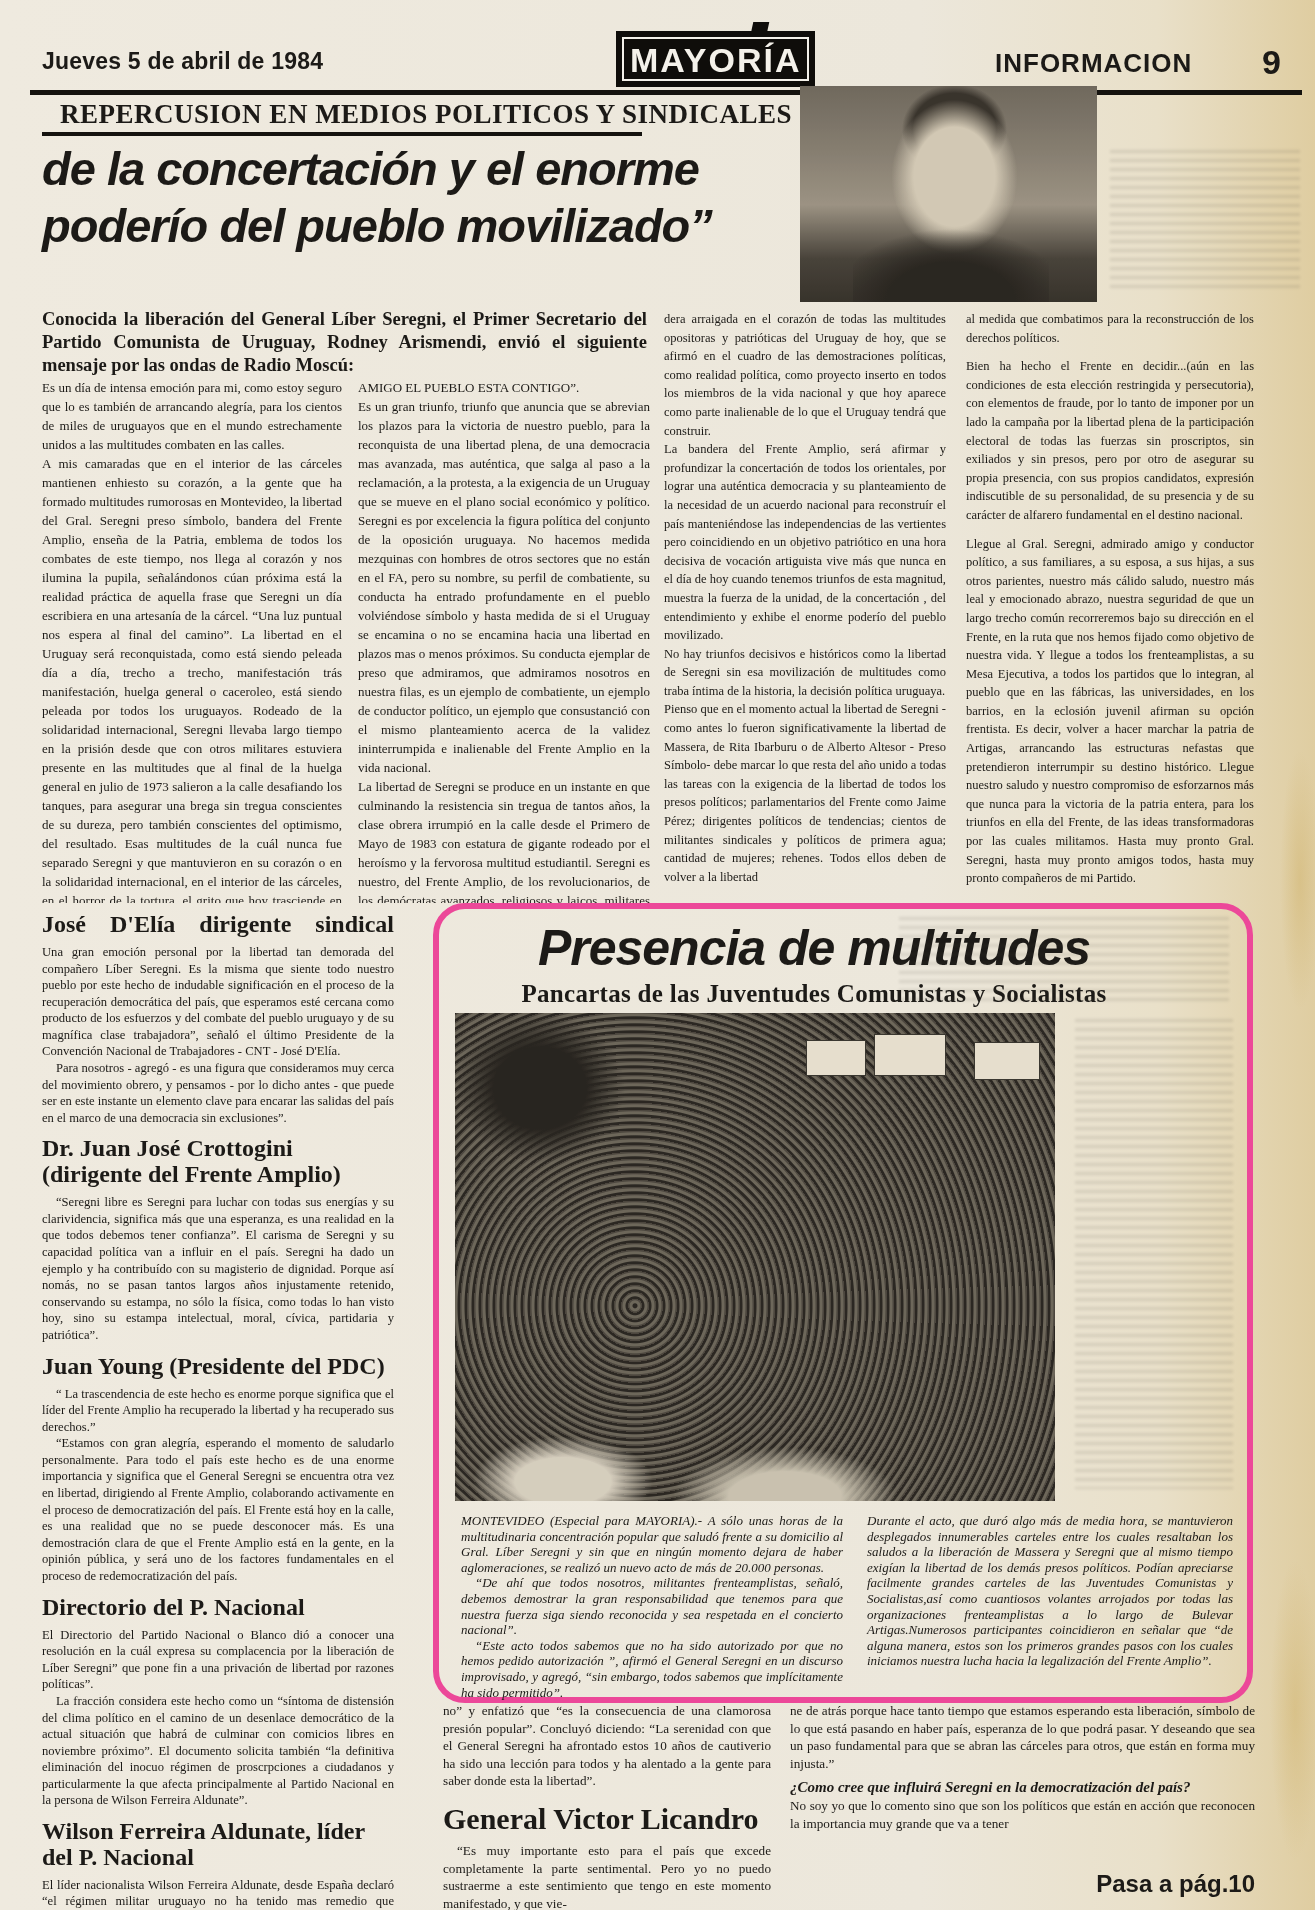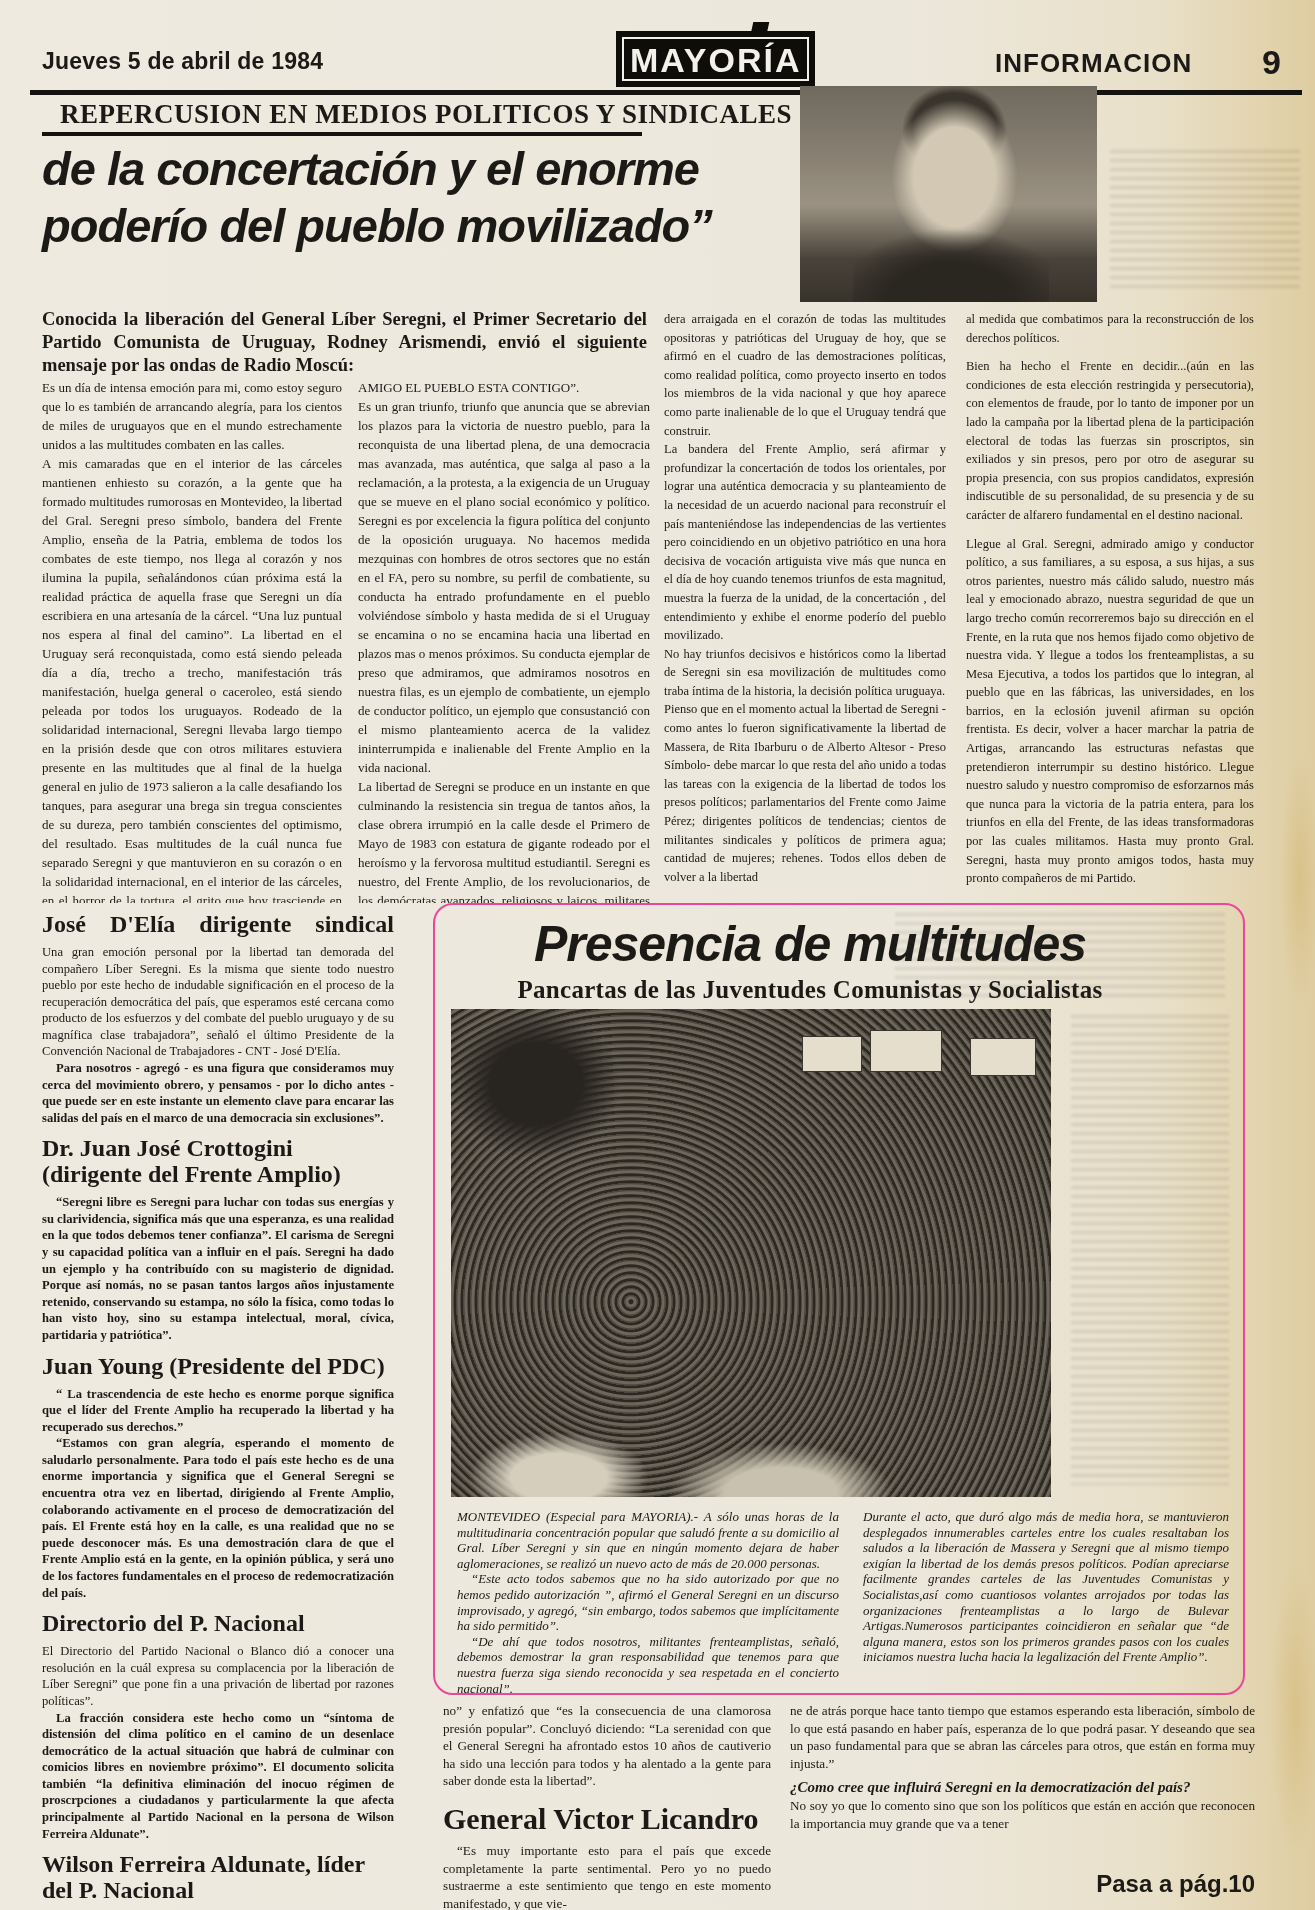--- a/index.html
+++ b/index.html
@@ -25,39 +25,39 @@
   .bodycol{font:13px/19px "Liberation Serif",serif;text-align:justify;overflow:hidden;
            hyphens:auto;-webkit-hyphens:auto;}
   .bodycol p{margin:0;}
   .bodycol p + p{text-indent:0px;}
   .colsm{font-size:12.5px;line-height:18.6px;}
   
   .sechead{font:bold 24px/1.08 "Liberation Serif",serif;margin:10px 0 6px;}
   .sechead.spread{text-align:justify;text-align-last:justify;}
   .secbody{font:12.6px/16.6px "Liberation Serif",serif;text-align:justify;hyphens:auto;}
   .secbody p{margin:0;}
-  .secbody p.ind{text-indent:14px;font-weight:bold;}
+  .secbody p.ind{text-indent:14px;}
   
   .photo1{background:
       radial-gradient(90px 110px at 52% 42%, #c9c0ad 0 45%, rgba(201,192,173,0) 70%),
       radial-gradient(70px 60px at 52% 20%, #3c362e 0 60%, rgba(60,54,46,0) 75%),
       linear-gradient(180deg,#6e675c 0%, #837b6e 30%, #978e7f 55%, #4a443b 80%, #3a352d 100%);
       filter:contrast(1.05) grayscale(.2) sepia(.12);}
   .photo1::after{content:"";position:absolute;left:18%;right:16%;bottom:0;height:34%;
       background:radial-gradient(60% 100% at 50% 100%, #2e2a24 0 55%, rgba(46,42,36,0) 100%);}
   .crowd{background:
       radial-gradient(120px 60px at 18% 96%, #cfc8b8 0 40%, rgba(207,200,184,0) 75%),
       radial-gradient(160px 70px at 55% 99%, #c3bca9 0 35%, rgba(195,188,169,0) 70%),
       repeating-radial-gradient(circle at 30% 60%, #2c2822 0 2px, #6c6557 3px 5px, #4c463c 6px 7px),
       linear-gradient(180deg,#56514699 0,#7d76684d 18%,transparent 40%),
       linear-gradient(180deg,#8e887a 0%, #6f6a5d 30%, #5b564b 70%, #8a8374 100%);
       filter:grayscale(.25) sepia(.1) contrast(1.02);}
   .banner{background:#ded8c8;box-shadow:0 0 0 1px #3b372f;}
   
-  .bigbox{border:2px solid #ec4899;border-radius:20px;}
+  .bigbox{border:6px solid #ec4899;border-radius:32px;}
   .boxtitle{font:italic 900 50px/1 "Liberation Sans",sans-serif;letter-spacing:-1px;text-align:center;}
   .boxsub{font:bold 25px/1 "Liberation Serif",serif;text-align:center;letter-spacing:.3px;}
   .caption{font:italic 13px/15.6px "Liberation Serif",serif;text-align:justify;hyphens:auto;}
   .caption p{margin:0;}
   .caption p.ind{text-indent:14px;}
   
   .botcol{font:13.2px/17.5px "Liberation Serif",serif;text-align:justify;hyphens:auto;}
   .botcol p{margin:0;}
   .bothead{font:bold 30px/1 "Liberation Serif",serif;}
   .q{font:bold italic 15px/19px "Liberation Serif",serif;}
@@ -146,22 +146,22 @@
       <div class="abs banner" style="left:352px;top:28px;width:58px;height:34px;"></div>
       <div class="abs banner" style="left:420px;top:22px;width:70px;height:40px;"></div>
       <div class="abs banner" style="left:520px;top:30px;width:64px;height:36px;"></div>
     </div>
 
     <div class="abs ghost" style="left:636px;top:110px;width:158px;height:470px;"></div>
     <div class="abs ghost" style="left:460px;top:8px;width:330px;height:86px;"></div>
 
     <div class="abs caption" style="left:22px;top:604px;width:382px;">
       <p>MONTEVIDEO (Especial para MAYORIA).- A sólo unas horas de la multitudinaria concentración popular que saludó frente a su domicilio al Gral. Líber Seregni y sin que en ningún momento dejara de haber aglomeraciones, se realizó un nuevo acto de más de 20.000 personas.</p>
+      <p class="ind">“De ahí que todos nosotros, militantes frenteamplistas, señaló, debemos demostrar la gran responsabilidad que tenemos para que nuestra fuerza siga siendo reconocida y sea respetada en el concierto nacional”.</p>
       <p class="ind">“Este acto todos sabemos que no ha sido autorizado por que no hemos pedido autorización ”, afirmó el General Seregni en un discurso improvisado, y agregó, “sin embargo, todos sabemos que implícitamente ha sido permitido”.</p>
-      <p class="ind">“De ahí que todos nosotros, militantes frenteamplistas, señaló, debemos demostrar la gran responsabilidad que tenemos para que nuestra fuerza siga siendo reconocida y sea respetada en el concierto nacional”.</p>
     </div>
     <div class="abs caption" style="left:428px;top:604px;width:366px;">
       <p>Durante el acto, que duró algo más de media hora, se mantuvieron desplegados innumerables carteles entre los cuales resaltaban los saludos a la liberación de Massera y Seregni que al mismo tiempo exigían la libertad de los demás presos políticos. Podían apreciarse facilmente grandes carteles de las Juventudes Comunistas y Socialistas,así como cuantiosos volantes arrojados por todas las organizaciones frenteamplistas a lo largo de Bulevar Artigas.Numerosos participantes coincidieron en señalar que “de alguna manera, estos son los primeros grandes pasos con los cuales iniciamos nuestra lucha hacia la legalización del Frente Amplio”.</p>
     </div>
   </div>
 
   <div class="abs botcol" style="left:443px;top:1702px;width:328px;">
     <p>no” y enfatizó que “es la consecuencia de una clamorosa presión popular”. Concluyó diciendo: “La serenidad con que el General Seregni ha afrontado estos 10 años de cautiverio ha sido una lección para todos y ha alentado a la gente para saber donde esta la libertad”.</p>
   </div>
   <div class="abs bothead" style="left:443px;top:1804px;">General Victor Licandro</div>

